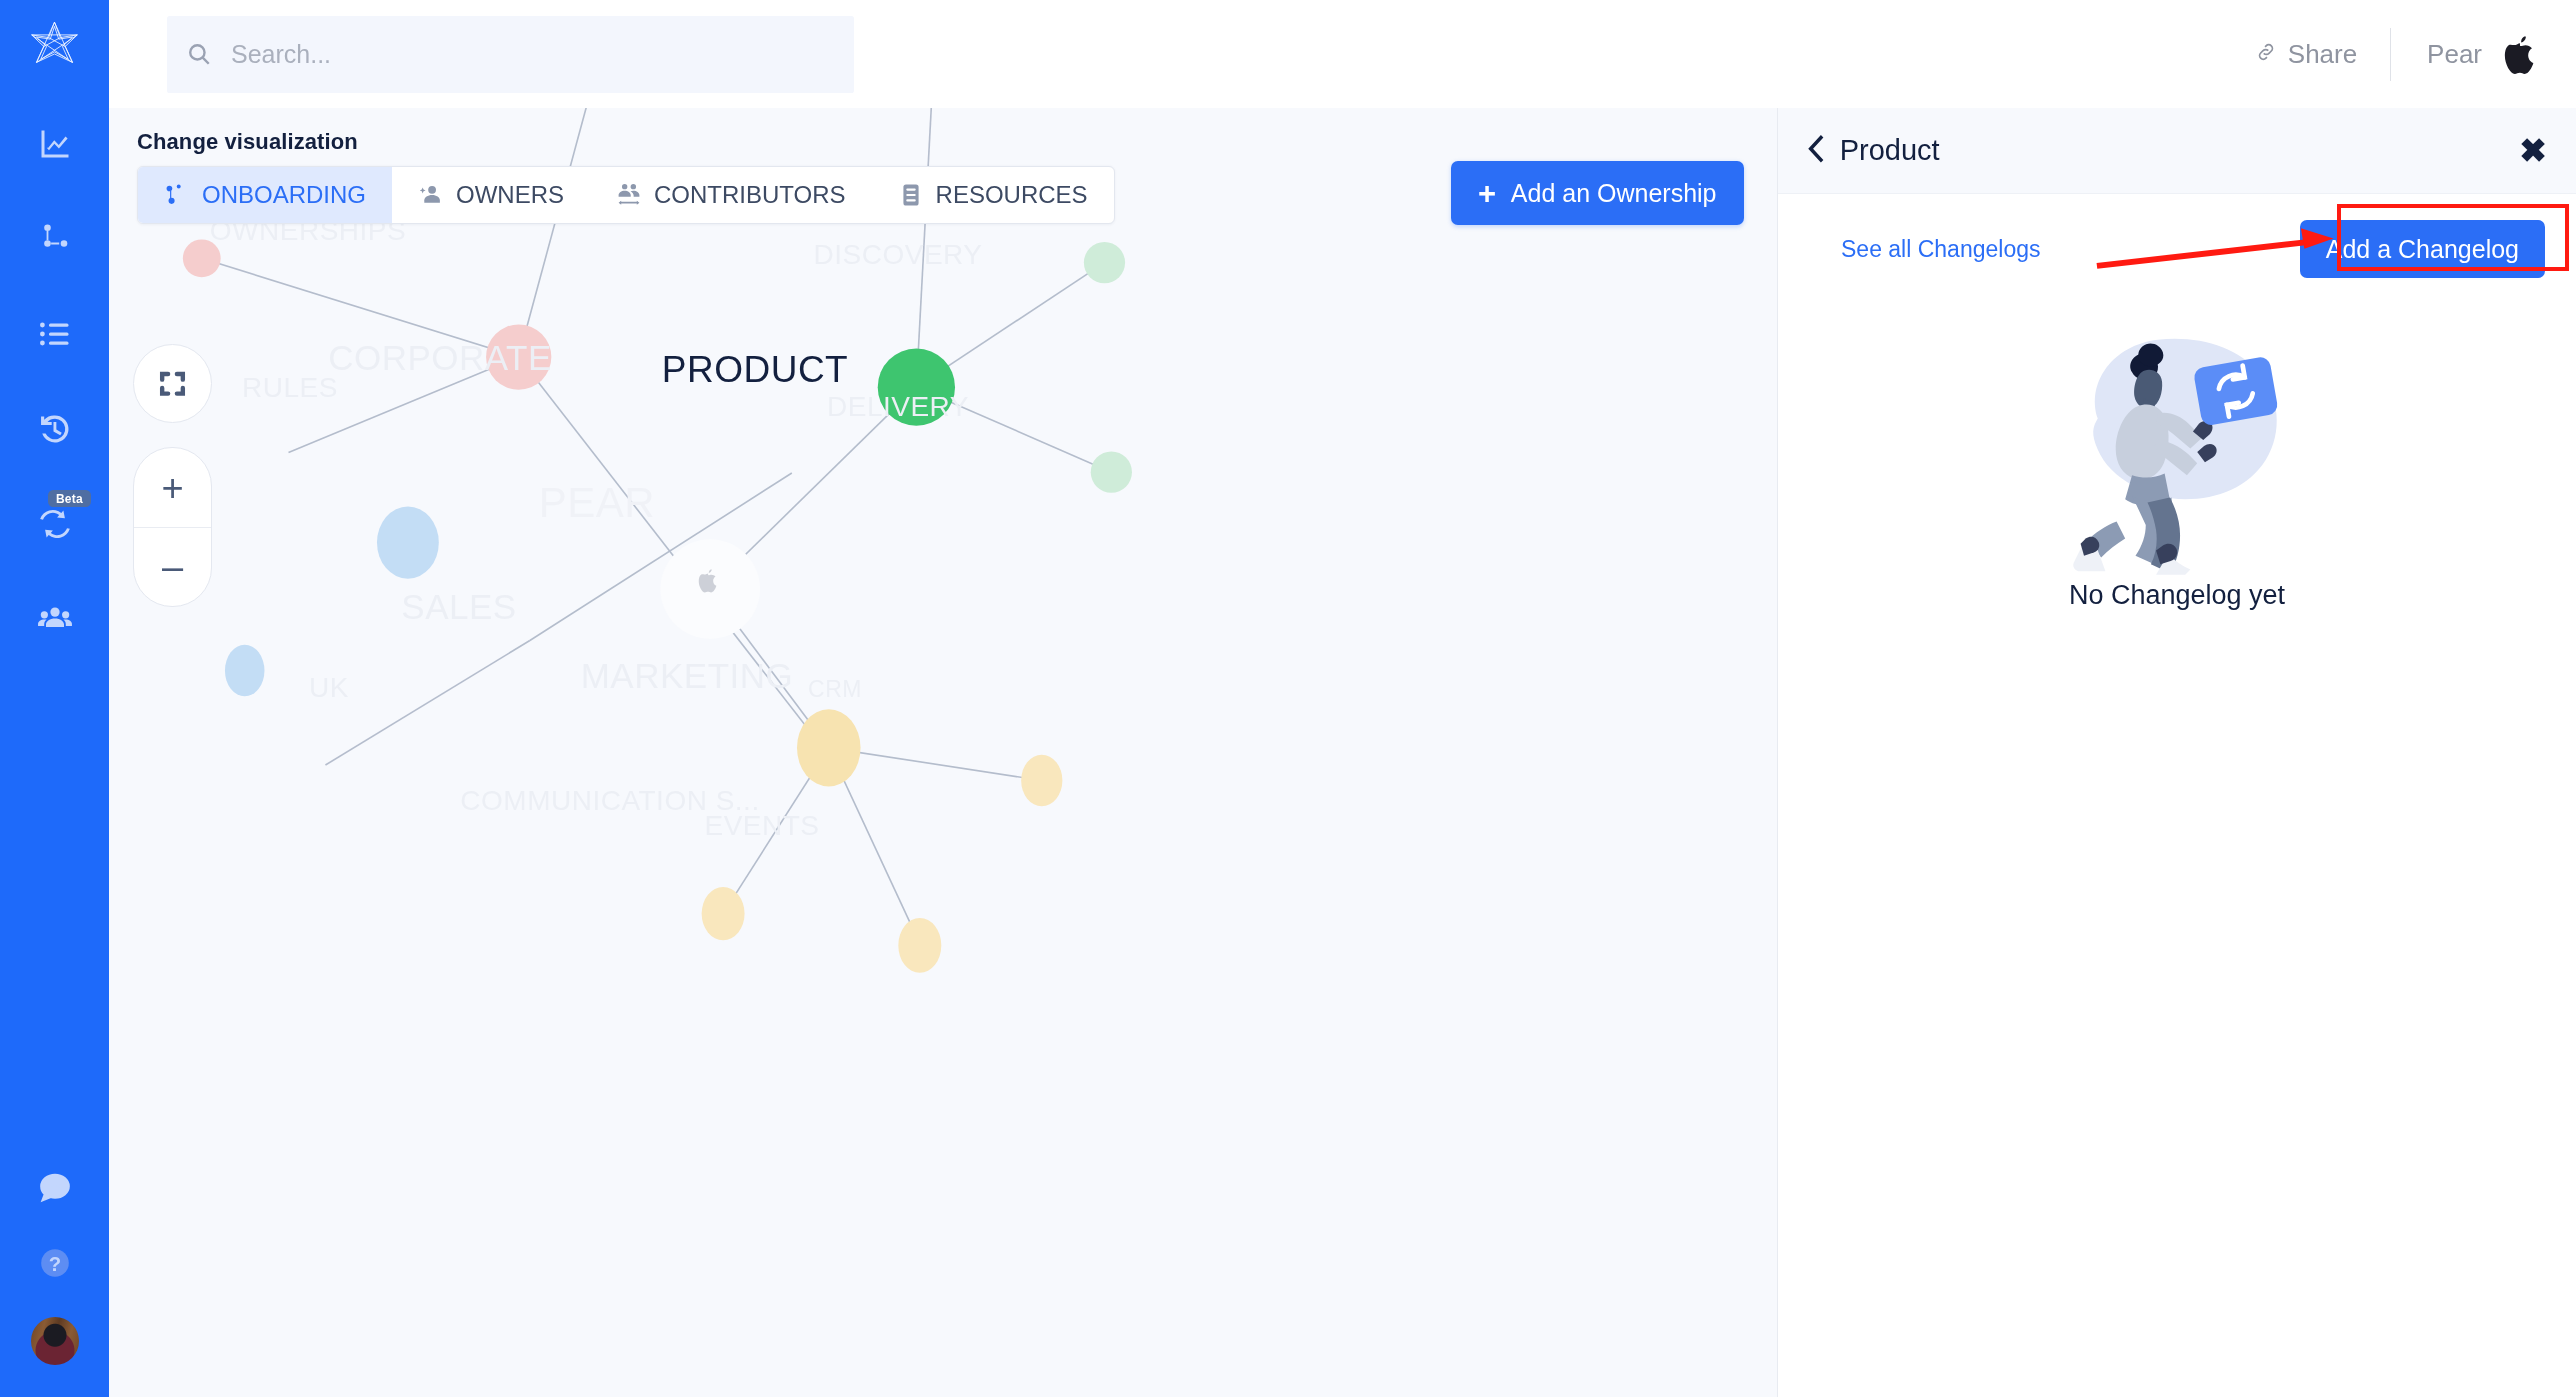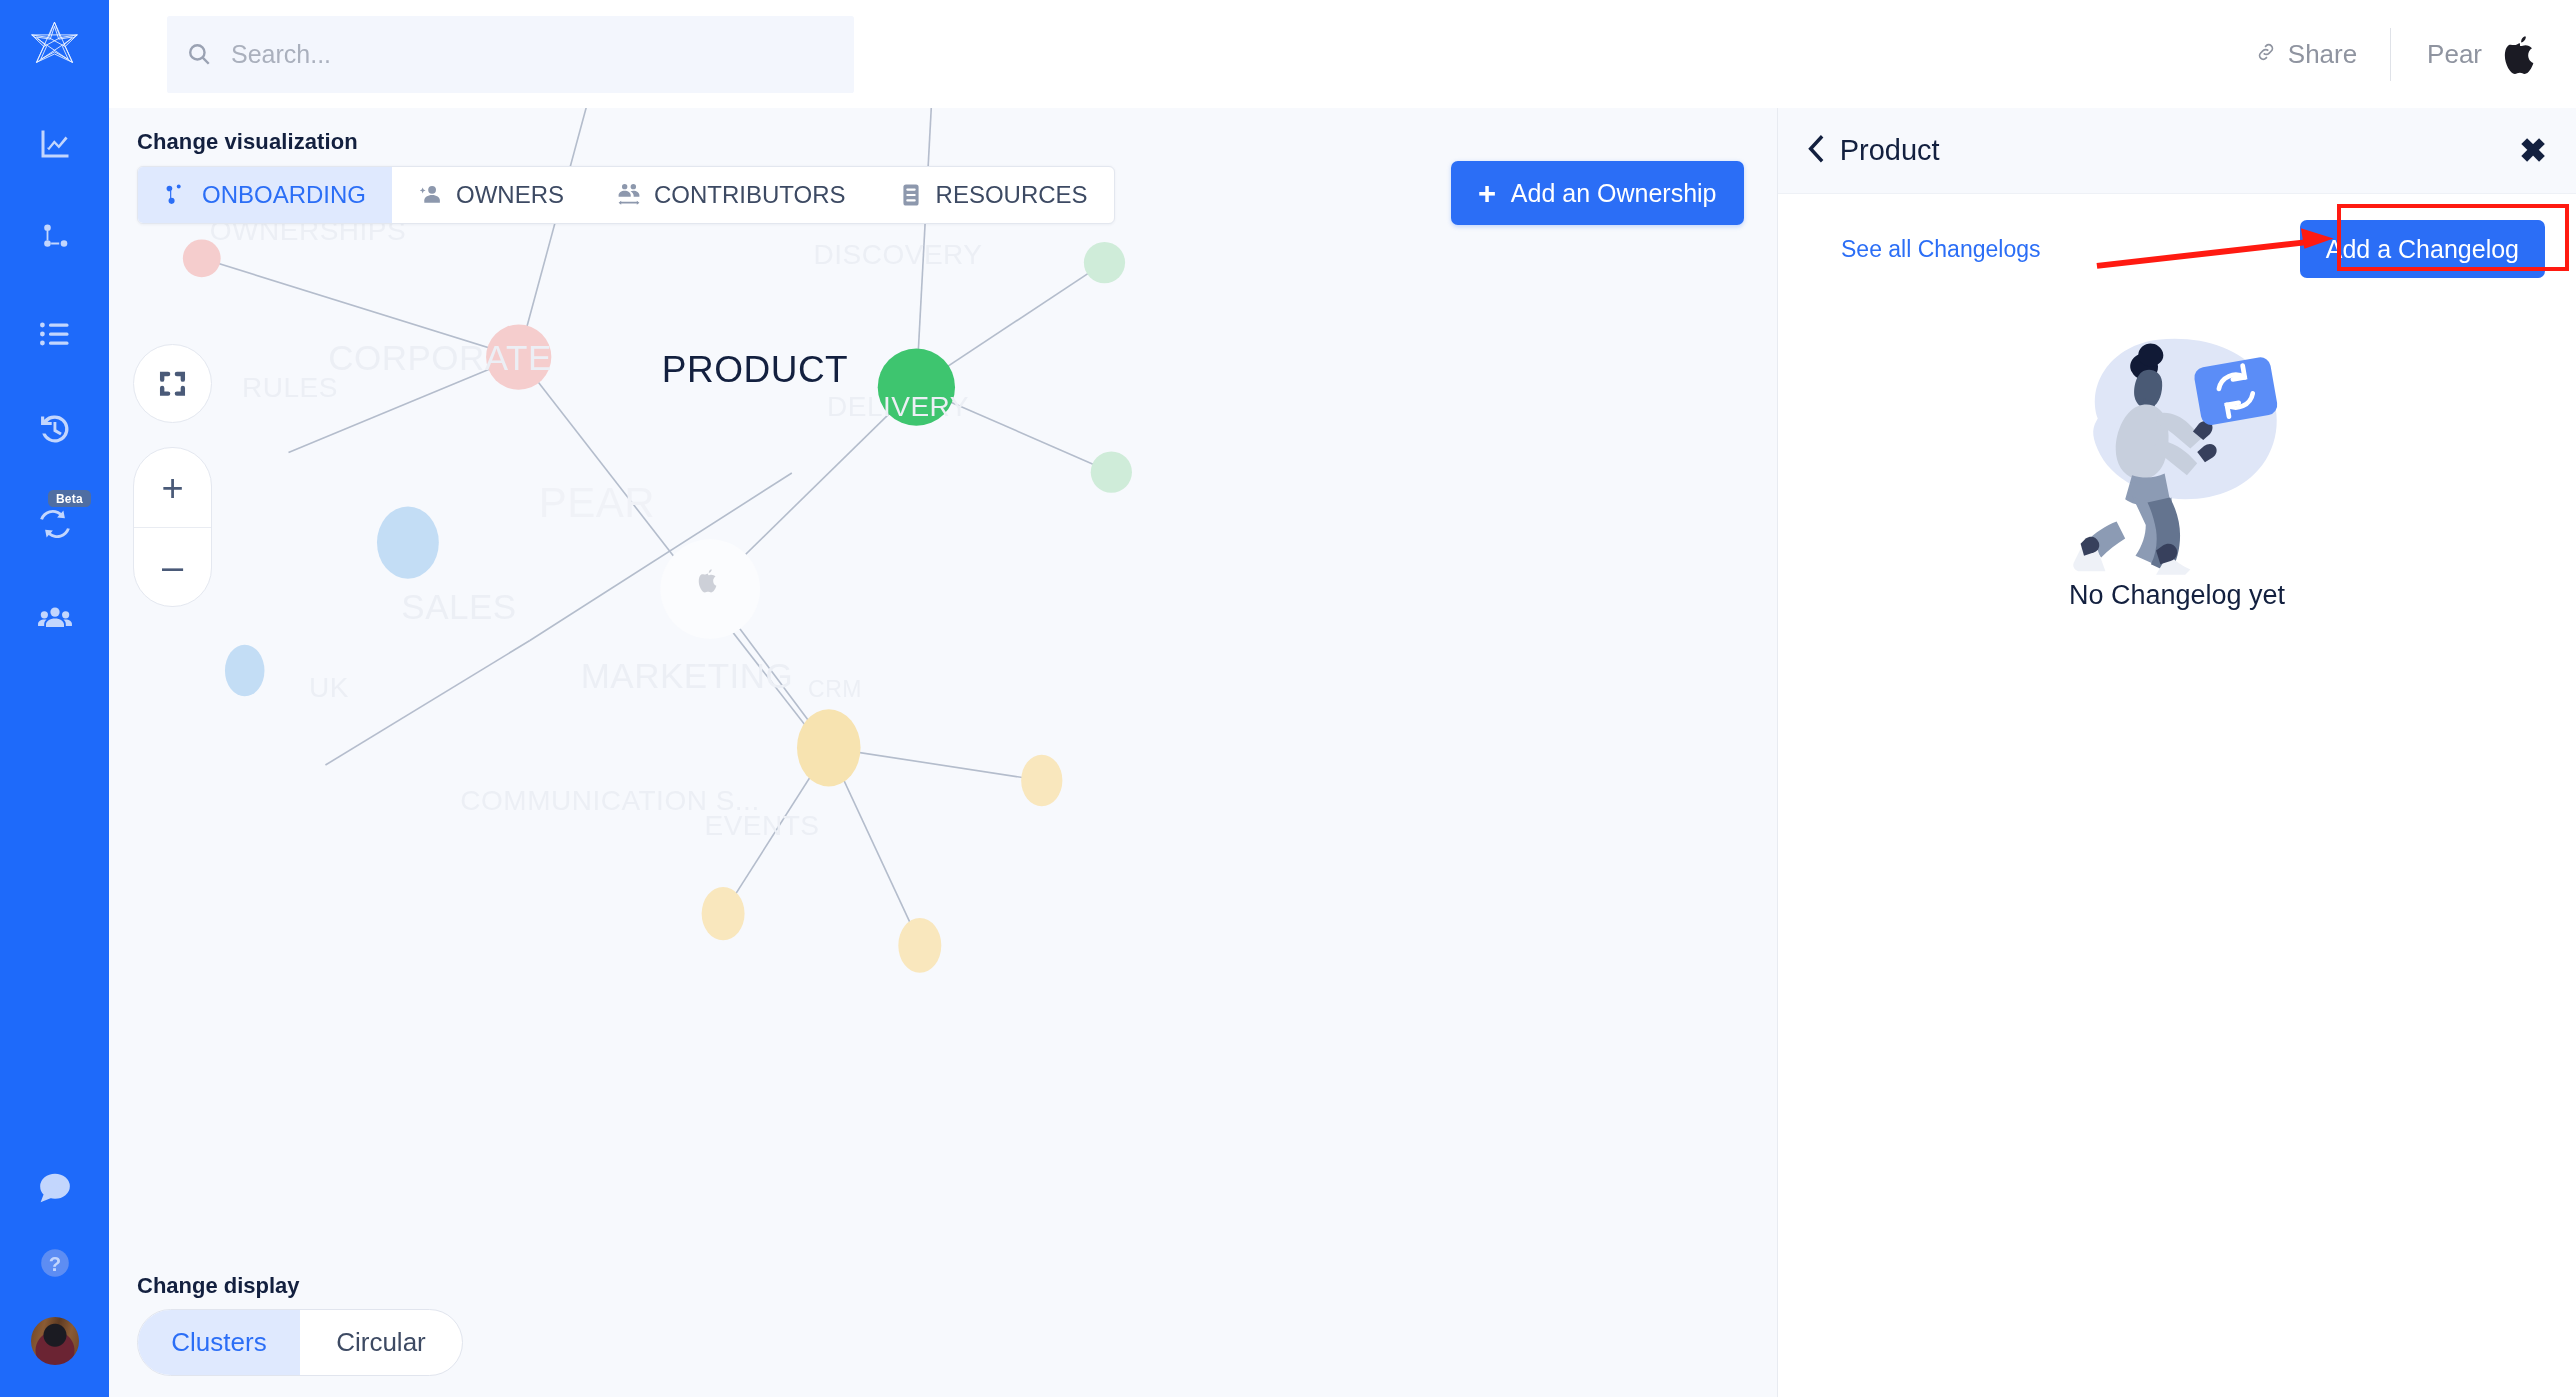--- a/index.html
+++ b/index.html
@@ -416,27 +416,20 @@
         <div class="pm-btn">+</div>
         <div class="pm-btn">–</div>
       </div>
     </div>
 
     <button class="add-own-btn">
       <span class="plus">+</span>
       <span>Add an Ownership</span>
     </button>
 
-    <div class="disp-panel">
-      <div class="disp-title">Change display</div>
-      <div class="seg">
-        <div class="seg-btn active">Clusters</div>
-        <div class="seg-btn">Circular</div>
-      </div>
-    </div>
   </div>
 
   <div class="rpanel">
     <div class="rp-head">
       <div class="rp-back">
         <span>
           <svg viewBox="0 0 12 20">
               <path d="M11 1.8 9.2 0 0 10l9.2 10L11 18.2 3.5 10z"></path>
             </svg>
         </span>

